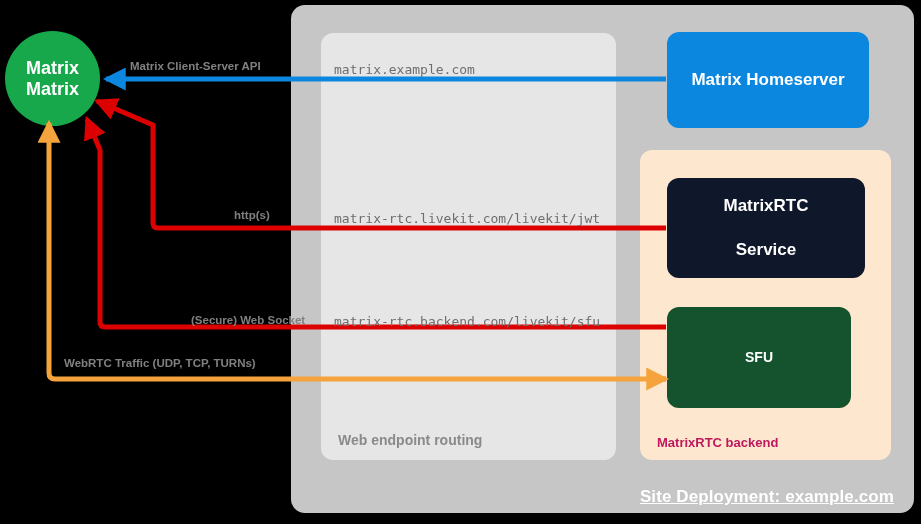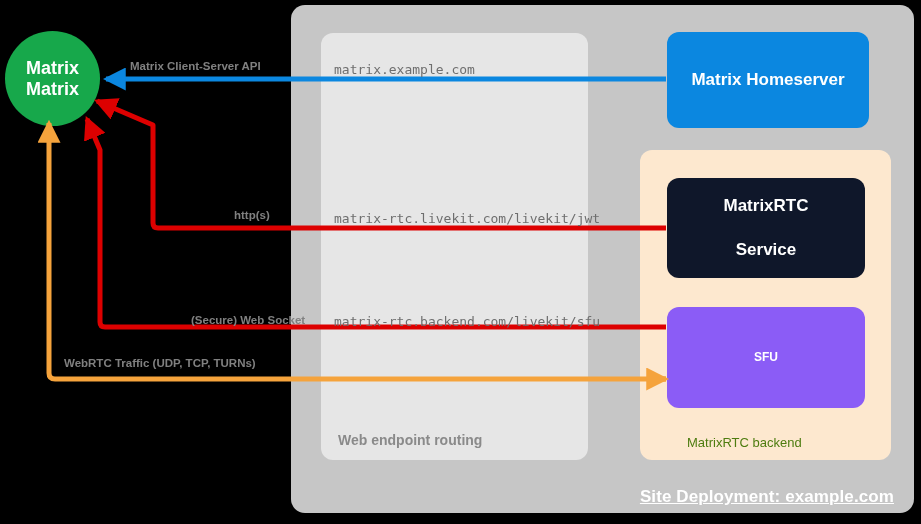--- a/index.html
+++ b/index.html
@@ -35,45 +35,45 @@
     white-space: nowrap;
     text-decoration: underline;
   }
 
   
   #web-endpoint-routing {
     left: 321px; top: 33px;
     width: 267px; height: 427px;
     background: #e6e6e6;
     border-radius: 12px;
+    padding-left: 28px;
   }
   #web-endpoint-routing-title {
     position: absolute;
     left: 17px; bottom: 12px;
     color: #8a8a8a;
     font-size: 14px;
     font-weight: bold;
     white-space: nowrap;
   }
 
   
   #matrixrtc-backend {
     left: 640px; top: 150px;
     width: 251px; height: 310px;
     background: #fde8cf;
     border-radius: 12px;
   }
   #matrixrtc-backend-title {
     position: absolute;
     left: 17px; bottom: 10px;
-    color: #4d7c0f;
+    color: #be185d;
     font-size: 13px;
-    font-weight: normal;
-    white-space: nowrap;
-    margin-left: 30px;
+    font-weight: bold;
+    white-space: nowrap;
   }
 
   
   #matrix-client {
     left: 5px; top: 31px;
     width: 95px; height: 95px;
     border-radius: 50%;
     background: #17a84b;
     color: #ffffff;
     display: flex;
@@ -104,23 +104,23 @@
     font-size: 17px;
   }
   #matrixrtc-auth-service {
     left: 667px; top: 178px;
     width: 198px; height: 100px;
     background: #0f172a;
     font-size: 17px;
   }
   #sfu-box {
     left: 667px; top: 307px;
-    width: 198px; height: 101px;
-    background: #8b5cf6;
-    font-size: 12px;
+    width: 184px; height: 101px;
+    background: #14532d;
+    font-size: 14px;
   }
 
   
   .conn-label {
     position: absolute;
     color: #808080;
     font-size: 11.5px;
     font-weight: bold;
     white-space: nowrap;
   }

